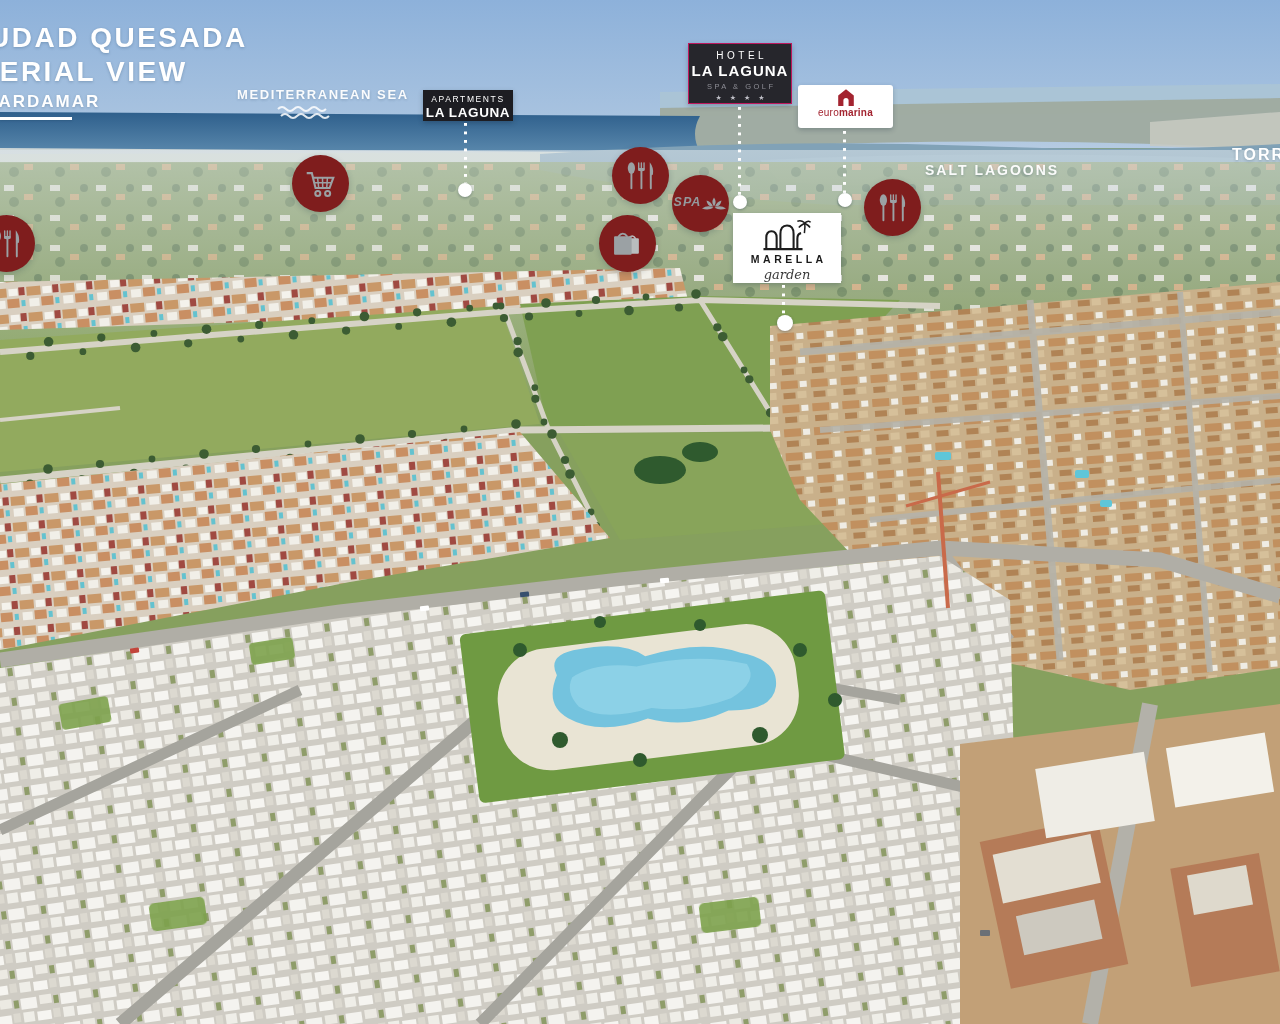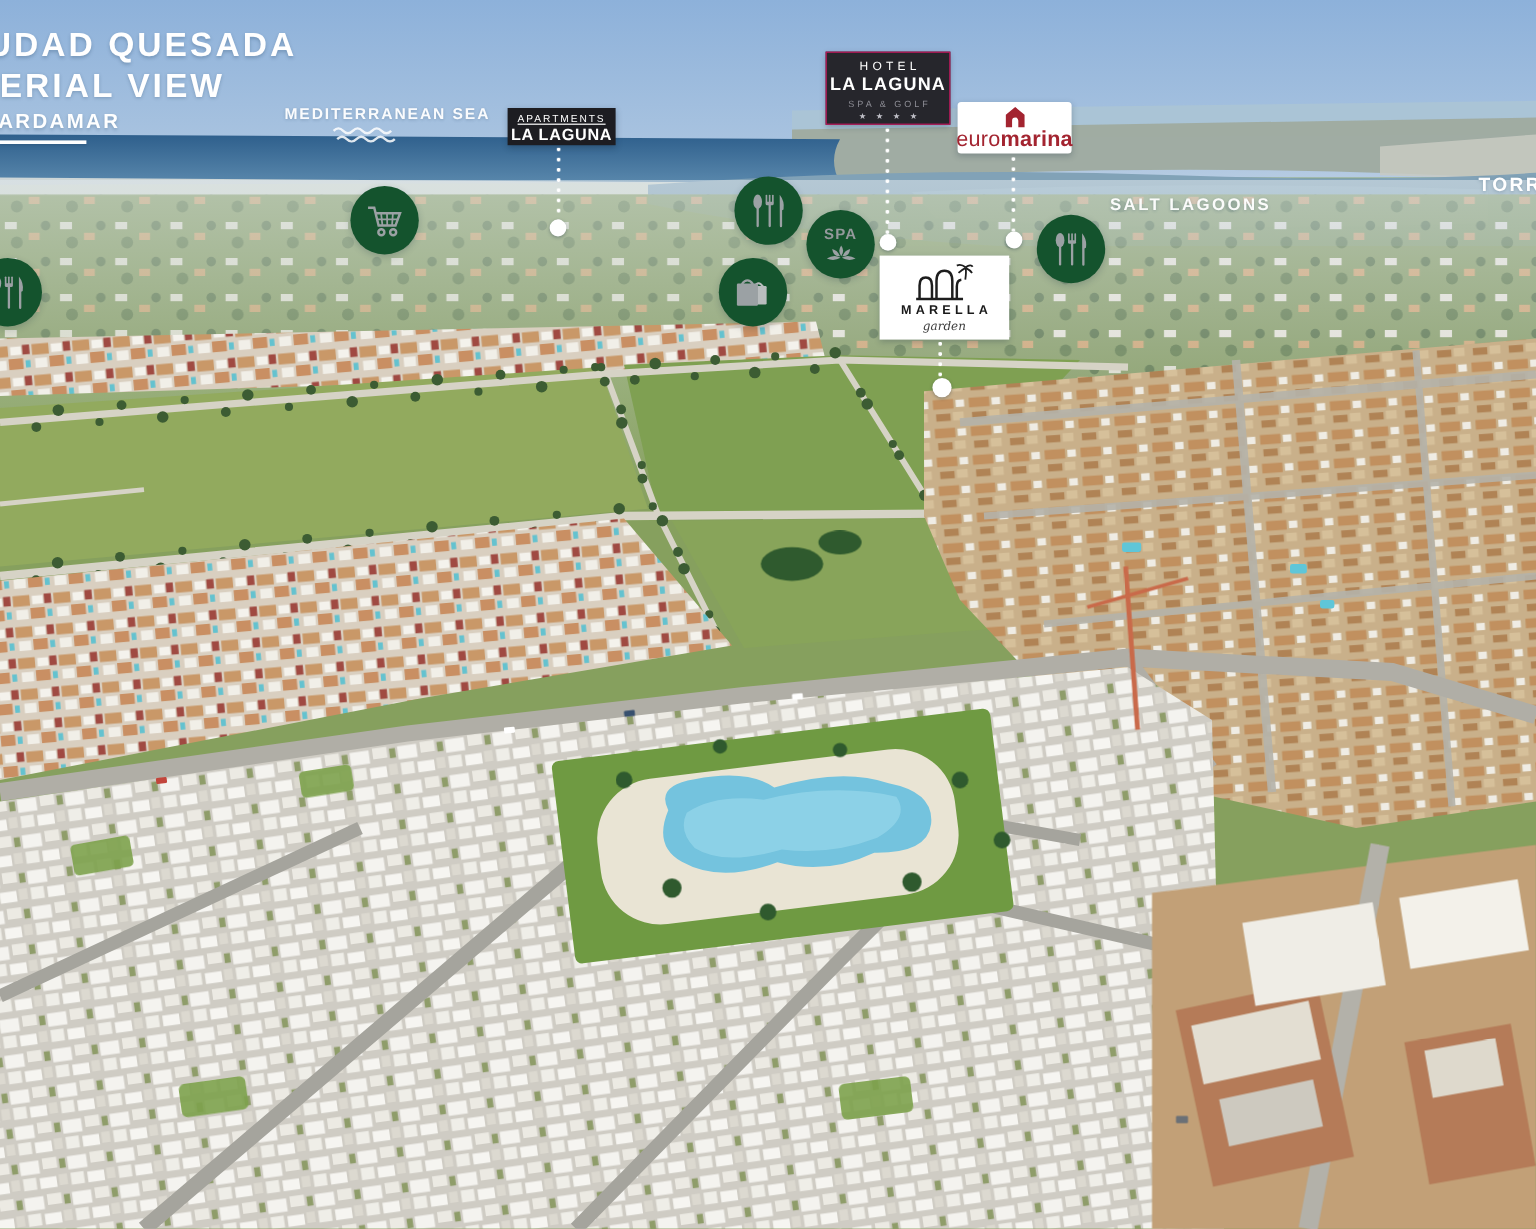--- a/index.html
+++ b/index.html
@@ -16,46 +16,46 @@
   .title-l2{top:56px;left:-23px;font-size:28px;letter-spacing:2.5px;font-weight:600;}
   .title-sub{top:92px;left:-31px;font-size:17px;letter-spacing:2px;font-weight:600;}
   .title-rule{position:absolute;top:117px;left:0;width:72px;height:3px;background:#fff;
               box-shadow:0 1px 2px rgba(30,60,90,.25);}
   .sea-label{top:87px;left:237px;font-size:13px;letter-spacing:1.6px;opacity:.95;}
   .salt-label{top:162px;left:925px;font-size:14px;letter-spacing:2px;opacity:.95;}
   .torre-label{top:146px;left:1232px;font-size:16px;letter-spacing:2px;}
 
   .waves{position:absolute;top:104px;left:277px;width:54px;height:15px;opacity:.85;}
 
-  .circle-badge{position:absolute;background:#14532d;border-radius:50%;
-    display:flex;flex-direction:column;align-items:center;justify-content:center;
-    box-shadow:0 2px 6px rgba(20,40,60,.22);}
+  .circle-badge{position:absolute;background:#7f1d1d;border-radius:50%;
+    display:flex;flex-direction:row;align-items:center;justify-content:center;
+    box-shadow:0 2px 6px rgba(20,40,60,.22);font-style:italic;}
   .cb-std{width:57px;height:57px;}
   .spa-word{font-size:12.5px;font-weight:bold;color:#94999c;letter-spacing:1px;line-height:1;margin-bottom:2px;}
 
   .black-label{position:absolute;background:#1d1d22;color:#fff;text-align:center;
     box-shadow:0 2px 5px rgba(20,40,60,.3);}
   .apt-label{left:423px;top:90px;width:90px;height:31px;padding-top:4px;box-sizing:border-box;}
-  .apt-l1{font-size:8.5px;letter-spacing:1.6px;line-height:1.25;text-decoration:underline;}
+  .apt-l1{font-size:8.5px;letter-spacing:1.6px;line-height:1.25;}
   .apt-l2{font-size:13.5px;font-weight:bold;letter-spacing:.6px;line-height:1.15;}
   .hotel-label{left:688px;top:43px;width:104px;height:61px;background:#26262c;
     border:1px solid #be185d;box-sizing:border-box;padding-top:6px;}
   .hotel-l1{font-size:10px;letter-spacing:3.5px;line-height:1.2;text-indent:3.5px;}
   .hotel-l2{font-size:15px;font-weight:bold;letter-spacing:1px;line-height:1.25;}
   .hotel-l3{font-size:7.5px;letter-spacing:2.5px;color:#8e8e96;line-height:1.6;text-indent:2.5px;}
   .hotel-stars{font-size:7px;color:#c0c0c8;letter-spacing:3px;line-height:1.3;text-indent:3px;}
 
   .white-card{position:absolute;background:#fff;box-shadow:0 2px 5px rgba(20,40,60,.25);
     display:flex;flex-direction:column;align-items:center;}
   .euromarina-card{left:798px;top:85px;width:95px;height:43px;border-radius:3px;justify-content:flex-start;padding-top:3px;box-sizing:border-box;}
-  .em-text{font-size:18px;color:#a32430;line-height:1.1;letter-spacing:.2px;text-align:right;}
+  .em-text{font-size:10px;color:#a32430;line-height:1.1;letter-spacing:.2px;text-align:right;}
   .em-bold{font-weight:bold;}
   .marella-card{left:733px;top:213px;width:108px;height:70px;padding-top:6px;box-sizing:border-box;}
   .marella-name{font-size:10.5px;font-weight:bold;letter-spacing:3.5px;color:#1a1a1a;line-height:1.3;text-indent:3.5px;margin-top:2px;}
-  .marella-tag{font-family:"DejaVu Serif",serif;font-style:italic;font-size:10px;color:#3a3a3a;line-height:1.2;}
+  .marella-tag{font-family:"DejaVu Serif",serif;font-style:italic;font-size:13px;color:#3a3a3a;line-height:1.2;}
 
   .leader{position:absolute;width:3px;background-image:radial-gradient(circle at 1.5px 1.5px,#fff 1.45px,rgba(255,255,255,0) 1.8px);
     background-size:3px 8.5px;background-repeat:repeat-y;}
   .loc-dot{position:absolute;background:#fff;border-radius:50%;box-shadow:0 1px 3px rgba(20,40,60,.35);}
 </style>
 </head>
 <body>
 
 <div id="stage">
 

